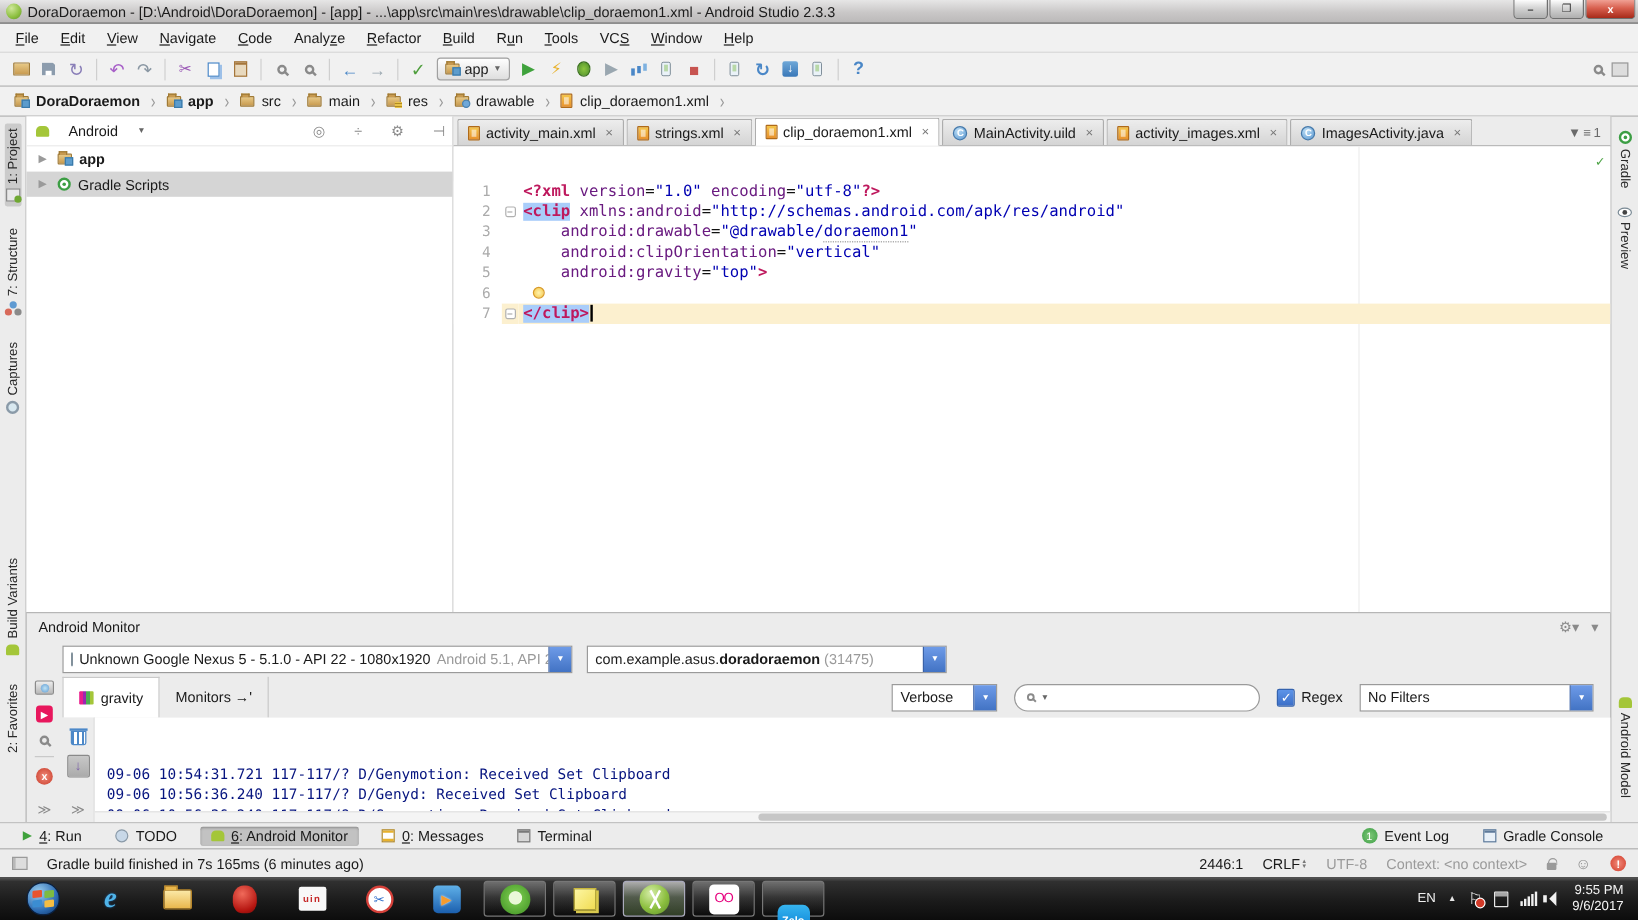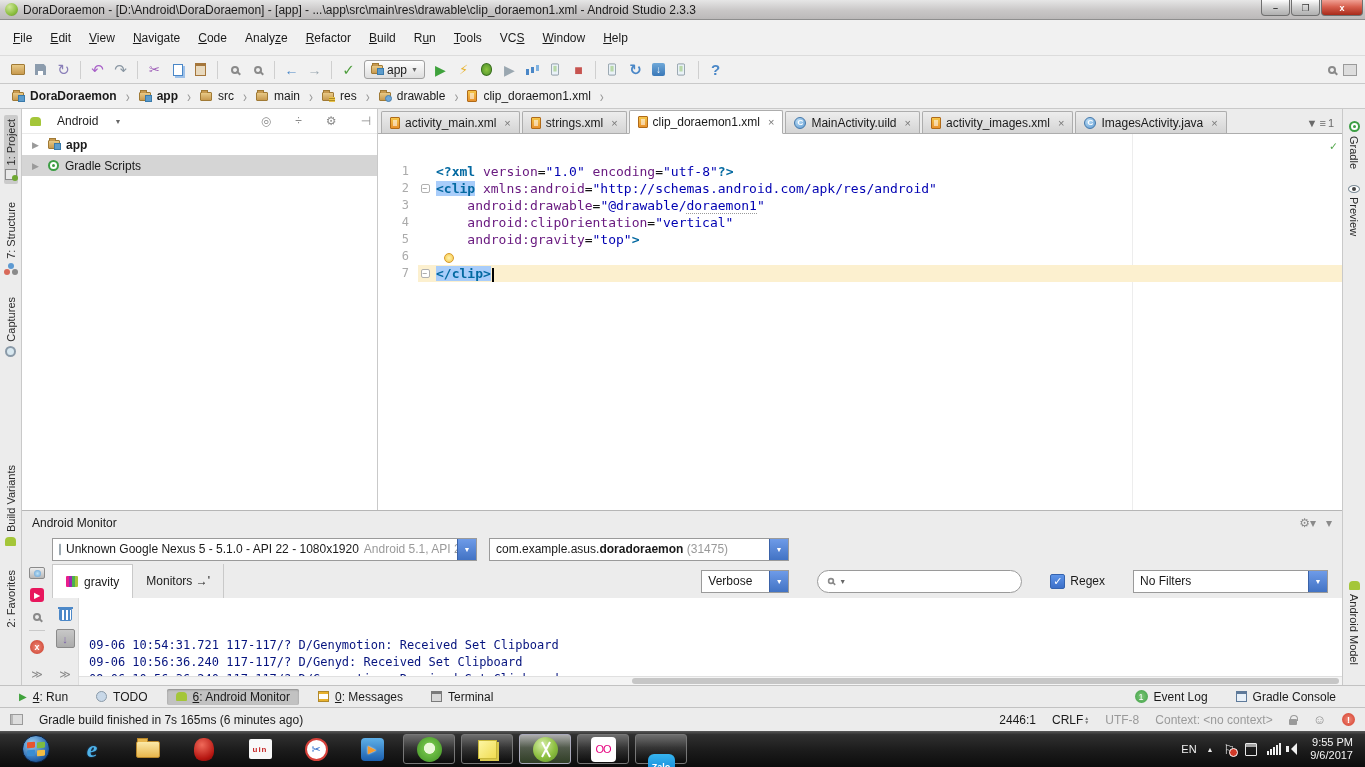--- a/index.html
+++ b/index.html
@@ -9,21 +9,21 @@
 
   
   .titlebar{height:20px;flex:none;background:linear-gradient(#E6E6E6,#C9C7C7 55%,#BBB9B9);display:flex;align-items:center;padding:0 2px 0 5px;border-bottom:1px solid #8E8E8E;}
   .as-logo{width:13px;height:13px;border-radius:50%;background:radial-gradient(circle at 35% 30%,#CFE79A,#8CBF3F 60%,#5E8F2B);flex:none;}
   .t-title{flex:1;margin-left:5px;white-space:nowrap;overflow:hidden;color:#1c1c1c;}
   .win-btns{display:flex;align-items:flex-start;height:100%;}
   .win-btn{width:29px;height:16px;margin-left:1px;border:1px solid #6F6F6F;border-top:none;border-radius:0 0 4px 4px;background:linear-gradient(#FDFDFD,#D3D3D3 45%,#AFAFAF);display:flex;align-items:center;justify-content:center;font-size:9px;font-weight:bold;color:#333;}
   .win-btn.close{width:42px;background:linear-gradient(#F0A094,#D8604F 45%,#A72A1A);color:#fff;}
 
   
-  .menubar{height:36px;flex:none;background:#F1F1F1;display:flex;align-items:center;padding-left:4px;border-bottom:1px solid #DCDCDC;}
+  .menubar{height:24px;flex:none;background:#F1F1F1;display:flex;align-items:center;padding-left:4px;border-bottom:1px solid #DCDCDC;}
   .menu-item{padding:3px 9px;white-space:nowrap;}
   .toolbar{height:28px;flex:none;background:#F1F1F1;display:flex;align-items:center;padding:0 8px 0 6px;border-bottom:1px solid #C9C9C9;}
   .tb-sep{width:1px;height:18px;background:#CFCFCF;margin:0 5px;flex:none;}
   .tbi{width:23px;height:22px;display:flex;align-items:center;justify-content:center;flex:none;font-size:14px;position:relative;}
   .tbi-open::before{content:"";width:12px;height:9px;background:linear-gradient(#E8C986,#C89A4F);border:1px solid #A07A35;border-radius:1px;}
   .tbi-save::before{content:"";width:11px;height:11px;background:#8C9CAD;clip-path:polygon(0 0,80% 0,100% 20%,100% 100%,0 100%);}
   .tbi-save::after{content:"";position:absolute;width:5px;height:4px;background:#fff;bottom:6px;}
   .tbi-sync::before{content:"↻";color:#8A7FB8;font-size:15px;}
   .tbi-undo::before{content:"↶";color:#A860C8;font-size:15px;}
   .tbi-redo::before{content:"↷";color:#8A97A3;font-size:15px;}
@@ -111,21 +111,21 @@
   .tabsbar .spacer{flex:1;}
   .tab-list{display:flex;align-items:center;gap:2px;color:#6A6A6A;margin:0 8px 4px 0;font-size:11px;}
   .code-wrap{flex:1;position:relative;overflow:hidden;background:#fff;font-family:"DejaVu Sans Mono","Liberation Mono",monospace;font-size:13px;line-height:17px;padding-top:29px;}
   .margin-guide{position:absolute;top:0;bottom:0;left:754px;width:1px;background:#EDEDED;}
   .code-row{display:flex;height:17px;position:relative;}
   .ln{width:40px;flex:none;text-align:right;padding-right:9px;color:#ABABAB;font-size:12px;background:#fff;z-index:1;}
   .fold{width:14px;flex:none;display:flex;align-items:center;justify-content:center;}
   .fold-mark{width:9px;height:9px;border:1px solid #B0B0B0;border-radius:2px;color:#8A8A8A;font-size:8px;line-height:7px;text-align:center;background:#fff;}
   .codecell{flex:1;white-space:pre;padding-left:4px;}
   .caret-row .codecell,.caret-row .fold{background:#FCF0CF;}
-  .syn-t{color:#0369a1;font-weight:bold;}
+  .syn-t{color:#be185d;font-weight:bold;}
   .syn-a{color:#6A1B80;}
   .syn-v{color:#0000B2;}
   .syn-p{color:#111;}
   .sel{background:#A9CDFA;}
   .typo{border-bottom:1px dotted #9A9A9A;}
   .caret{display:inline-block;width:2px;height:14px;background:#000;vertical-align:middle;margin-left:1px;}
   .bulb{display:inline-block;width:10px;height:10px;border-radius:50%;background:radial-gradient(#FFF3B0,#F5C644);border:1px solid #D89A2A;margin-left:8px;vertical-align:middle;}
   .inspect-ok{position:absolute;top:4px;right:5px;color:#4FA548;font-weight:bold;font-size:12px;}
 
   
@@ -145,21 +145,21 @@
   .mi-record{width:14px;height:14px;border-radius:3px;background:#E8175D;color:#fff;font-size:8px;display:flex;align-items:center;justify-content:center;}
   .mi-sep{width:16px;height:1px;background:#C9C9C9;}
   .mi-terminate{width:14px;height:14px;border-radius:50%;background:radial-gradient(#F08A7A,#C83A28);color:#fff;font-size:9px;font-weight:bold;display:flex;align-items:center;justify-content:center;}
   .more{color:#8A8A8A;font-size:11px;margin-top:auto;margin-bottom:4px;}
   .mon-right{flex:1;display:flex;flex-direction:column;min-width:0;}
   .mon-tabs-row{height:34px;flex:none;display:flex;align-items:center;padding-right:14px;}
   .mon-tabs{display:flex;height:100%;align-items:stretch;}
   .mtab{display:flex;align-items:center;gap:6px;padding:0 13px;border-right:1px solid #C9C9C9;white-space:nowrap;}
   .mtab.active{background:#fff;border:1px solid #C9C9C9;border-bottom:none;}
   .i-logcat{width:12px;height:11px;display:inline-block;background:linear-gradient(90deg,#E91E8C 0 3px,#9C27B0 3px 6px,#4CAF50 6px 9px,#A4C639 9px 12px);border-radius:1px;}
-  .mon-controls{margin-left:auto;display:flex;align-items:center;gap:28px;}
+  .mon-controls{margin-left:auto;display:flex;align-items:center;gap:14px;}
   .search-box{width:205px;height:23px;border:1px solid #9A9A9A;border-radius:12px;background:#fff;display:flex;align-items:center;padding:0 9px;gap:4px;}
   .search-box input{border:none;outline:none;flex:1;font-size:12px;background:transparent;}
   .checkbox{width:15px;height:15px;border-radius:2px;background:linear-gradient(#5D94E8,#3C6FC8);border:1px solid #3563AE;color:#fff;font-size:11px;display:flex;align-items:center;justify-content:center;}
   .inner-strip{width:27px;flex:none;background:#ECECEC;border-right:1px solid #DDD;display:flex;flex-direction:column;align-items:center;padding-top:8px;gap:8px;}
   .mi-trash{width:13px;height:12px;background:repeating-linear-gradient(90deg,#4C88C8 0 2px,#fff 2px 4px);border:1px solid #4C88C8;border-radius:0 0 2px 2px;position:relative;margin-top:3px;}
   .mi-trash::before{content:"";position:absolute;top:-3px;left:-2px;right:-2px;height:2px;background:#4C88C8;}
   .mi-scrollend{width:19px;height:19px;border:1px solid #8A8A8A;border-radius:2px;background:linear-gradient(#C8C8C8,#ABABAB);color:#7A5EA8;font-size:11px;font-weight:bold;display:flex;align-items:center;justify-content:center;}
   .log{flex:1;background:#fff;font-family:"DejaVu Sans Mono","Liberation Mono",monospace;font-size:12px;line-height:17px;color:#06147F;padding:5px 0 0 10px;position:relative;overflow:hidden;white-space:pre;}
   .log-scroll{position:absolute;bottom:0;left:0;right:0;height:9px;background:#F4F4F4;border-top:1px solid #E0E0E0;}
   .log-thumb{position:absolute;right:3px;top:1px;bottom:1px;width:56%;background:#C6C6C6;border-radius:4px;}

